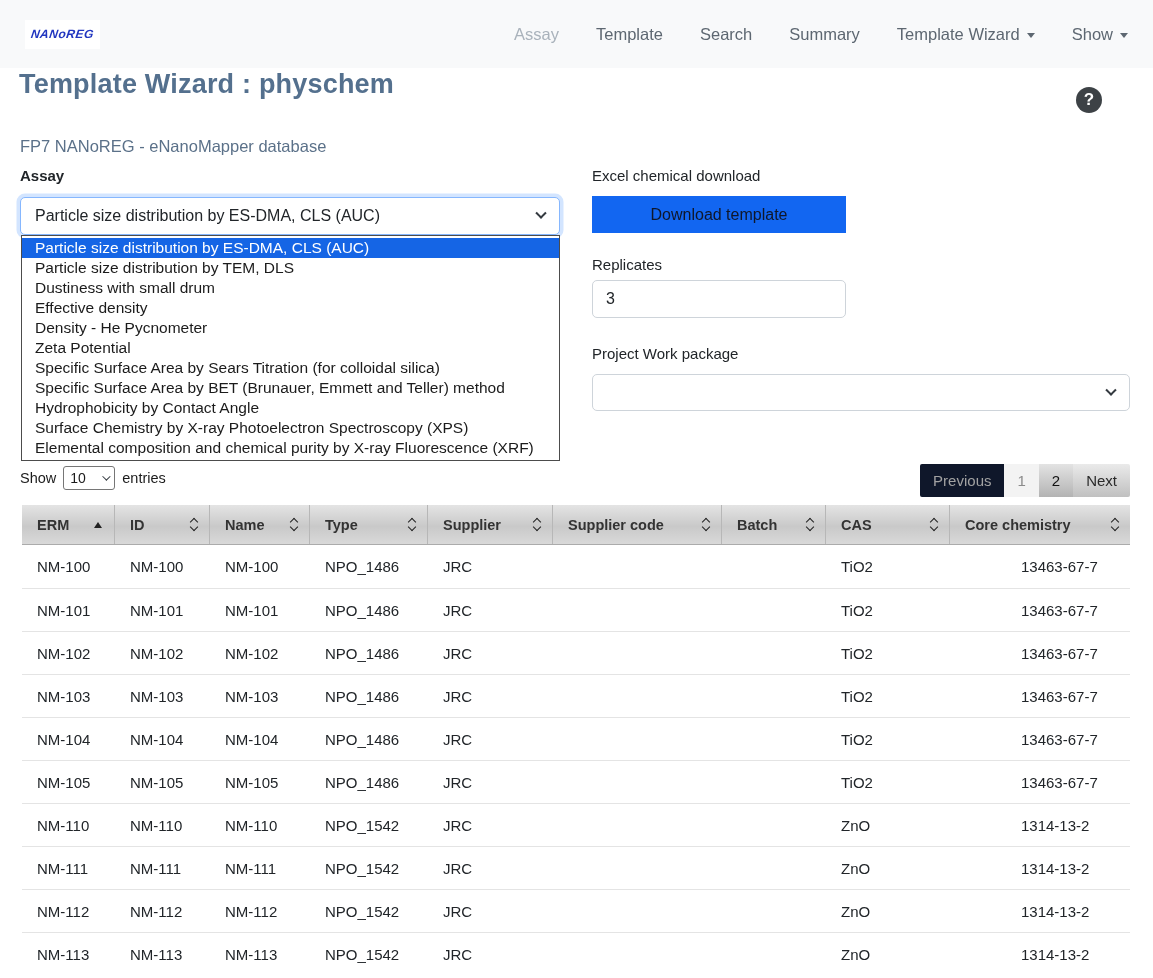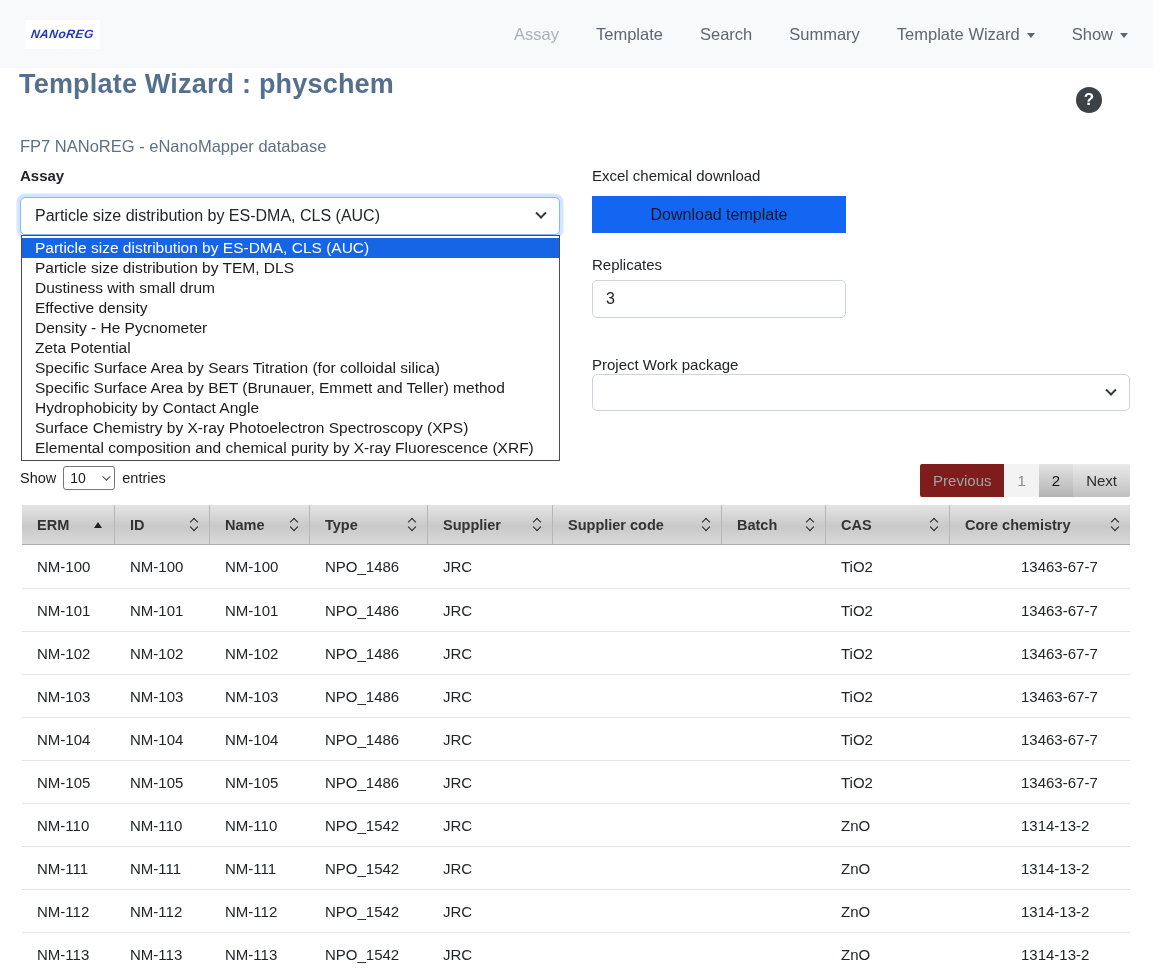--- a/index.html
+++ b/index.html
@@ -44,21 +44,21 @@
     cursor:pointer;
   }
   .subtitle {
     position:absolute; left:20px; top:137px; font-size:16.5px; color:#5b7189;
   }
   
   .field-label { position:absolute; font-size:15px; color:#212529; }
   .lbl-assay  { left:20px;  top:167px;font-weight:bold; }
   .lbl-excel  { left:592px; top:167px; }
   .lbl-repl   { left:592px; top:256px; }
-  .lbl-wp     { left:592px; top:356px; }
+  .lbl-wp     { left:592px; top:345px; }
 
   .select-box {
     position:absolute; background:#fff; border:1px solid #ced4da;
     border-radius:5px; display:flex; align-items:center; padding:0 14px;
     font-size:16px; color:#212529; cursor:pointer;
   }
   .select-box .chev {
     margin-left:auto; width:8px; height:8px; border-right:2px solid #343a40;
     border-bottom:2px solid #343a40; transform:rotate(45deg) translate(-2px,-2px);
   }
@@ -103,21 +103,21 @@
     border-bottom:1.6px solid #343a40; transform:rotate(45deg) translateY(-2px);
   }
   .pagination {
     position:absolute; top:464px; right:23px; height:33px; display:flex;
     align-items:stretch; font-size:15px; border-radius:2px; overflow:hidden;
   }
   .page-btn {
     display:flex; align-items:center; padding:0 13px; cursor:pointer;
     color:#2a2a2a; background:#f0f0f0;
   }
-  .page-btn.disabled { color:#a2a2a2; background:#7f1d1d; cursor:default; }
+  .page-btn.disabled { color:#a2a2a2; background:#0f172a; cursor:default; }
   .page-btn.idle { color:#8b8b8b; background:#f3f3f3; }
   .page-btn.current {
     color:#111; background:linear-gradient(#e3e3e3,#b3b3b3); font-weight:500;
   }
   .page-btn.nextbtn { background:linear-gradient(#eaeaea,#c0c0c0); }
   
   .data-table { position:absolute; left:22px; top:505px; width:1108px; }
   .thead {
     display:flex; height:40px;
     background:linear-gradient(180deg,#e4e4e4 0%,#c9c9c9 55%,#d9d9d9 100%);

